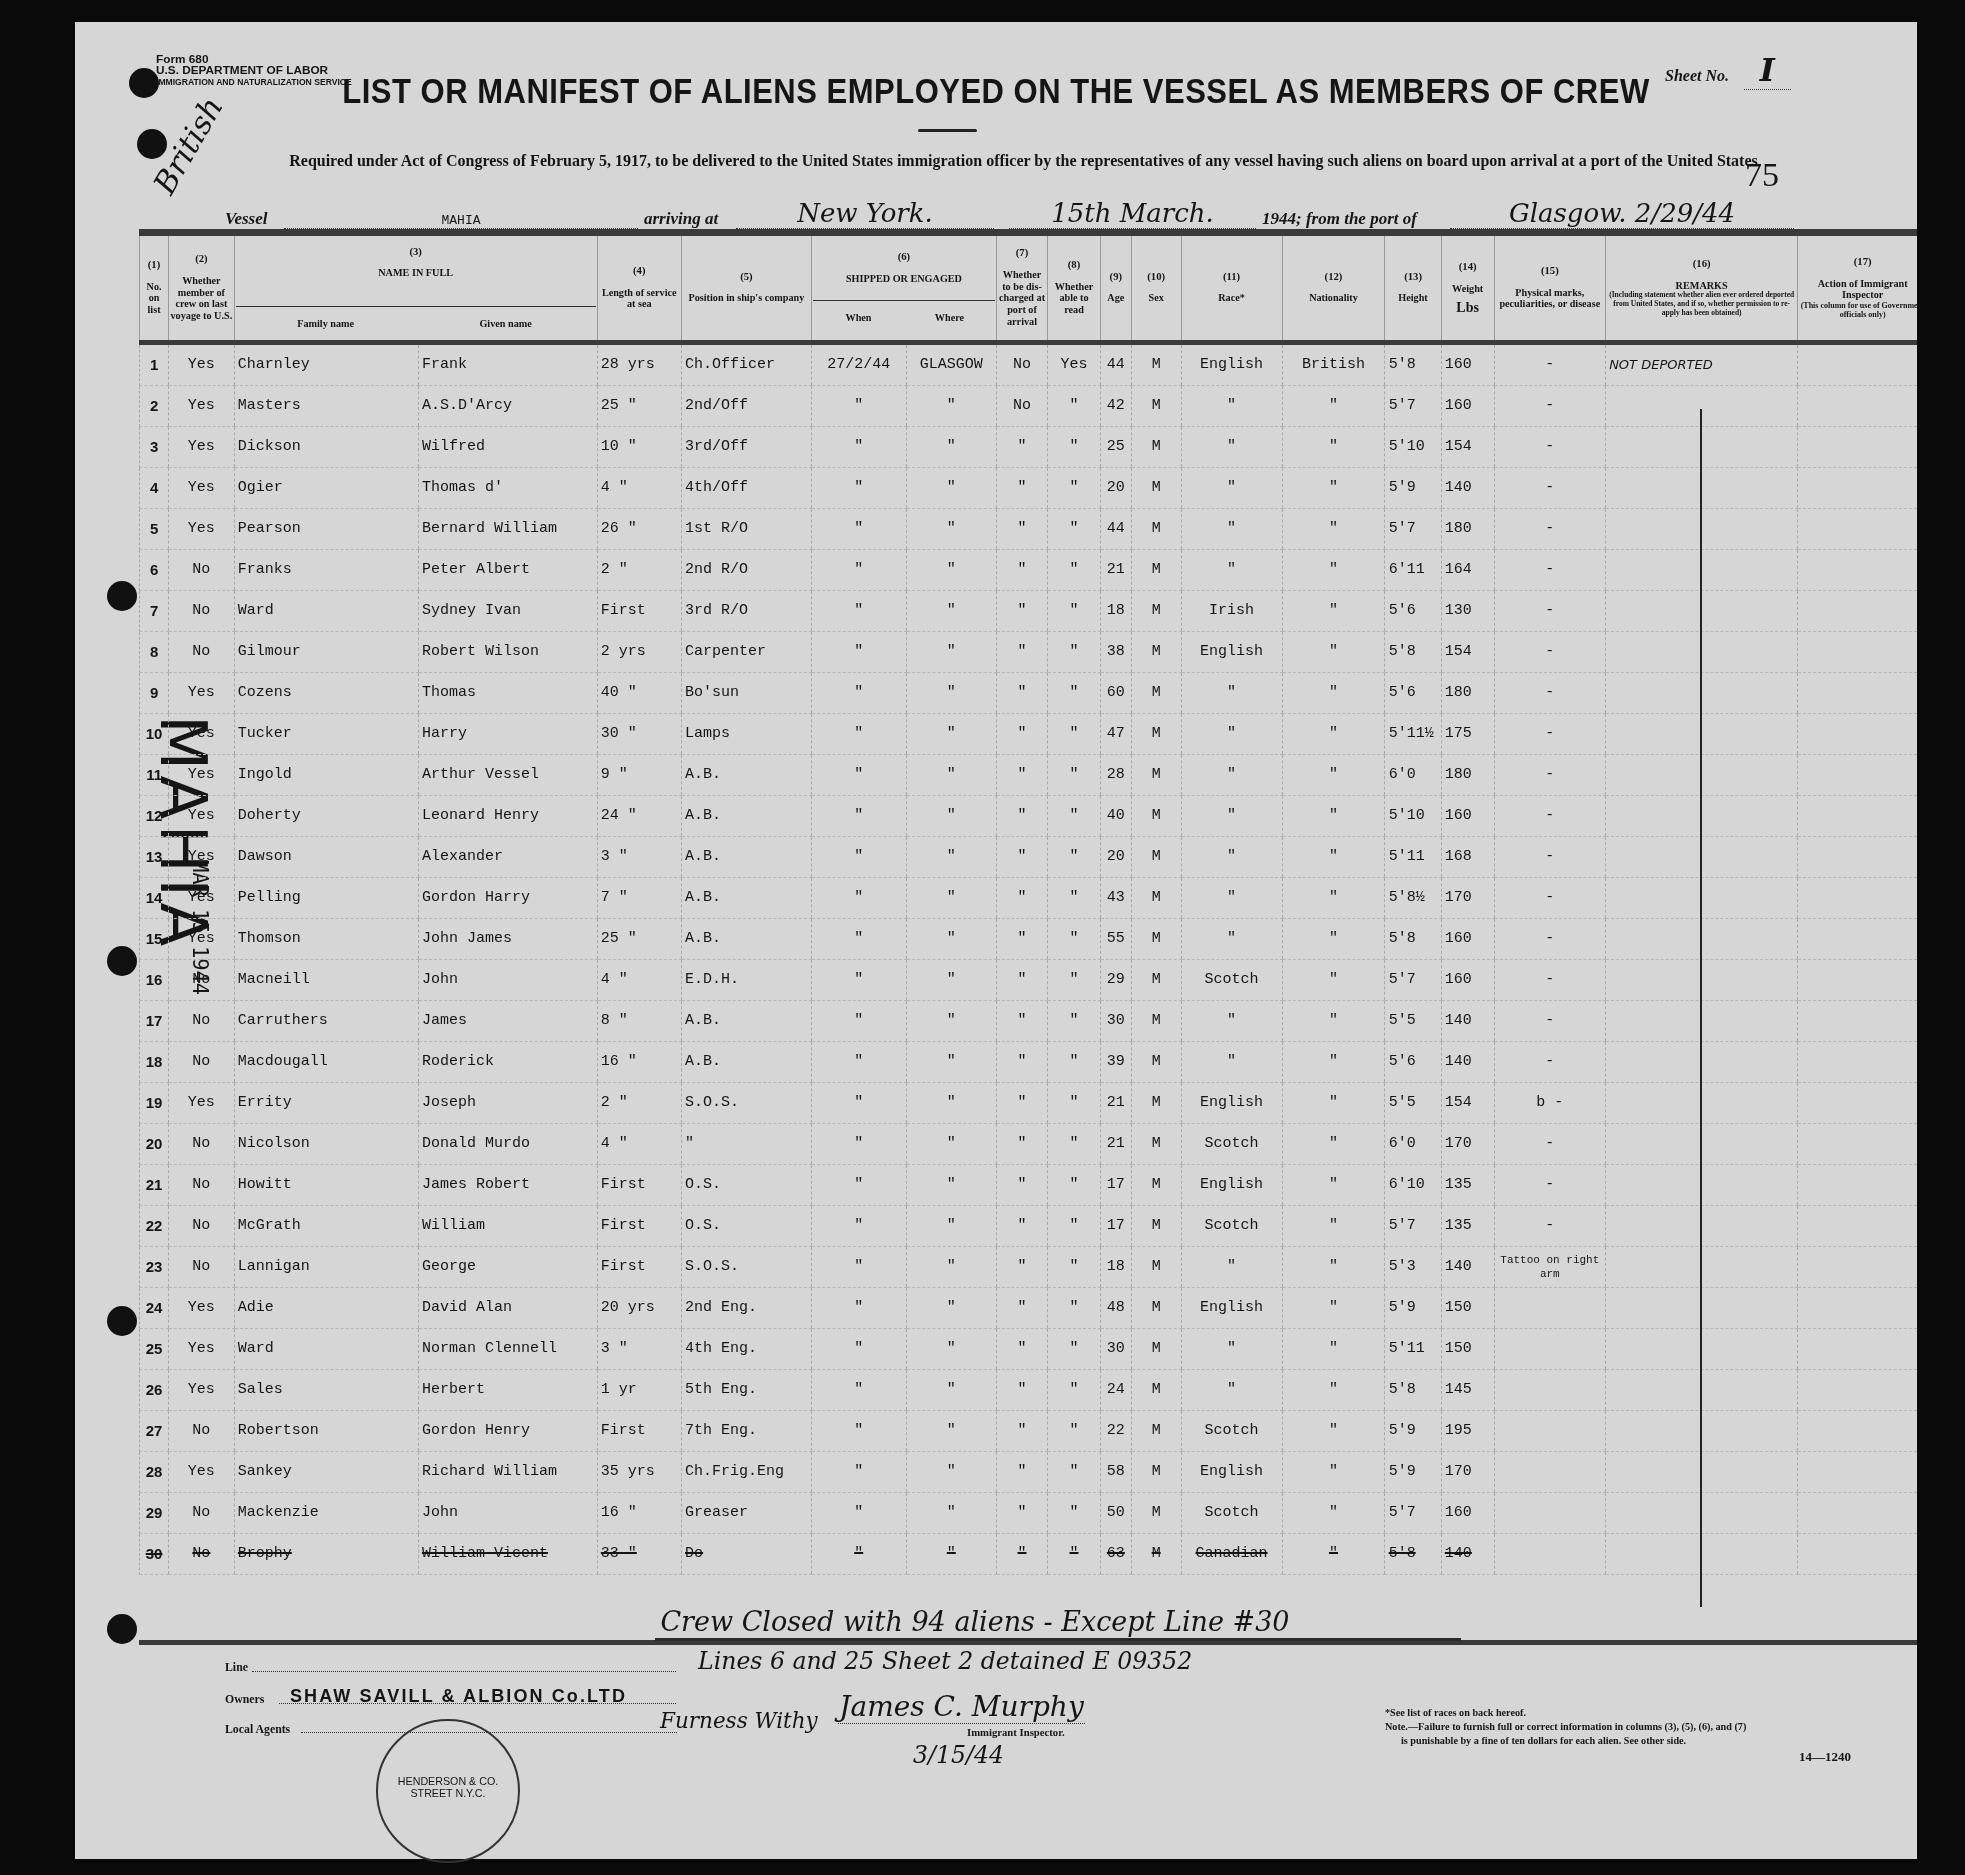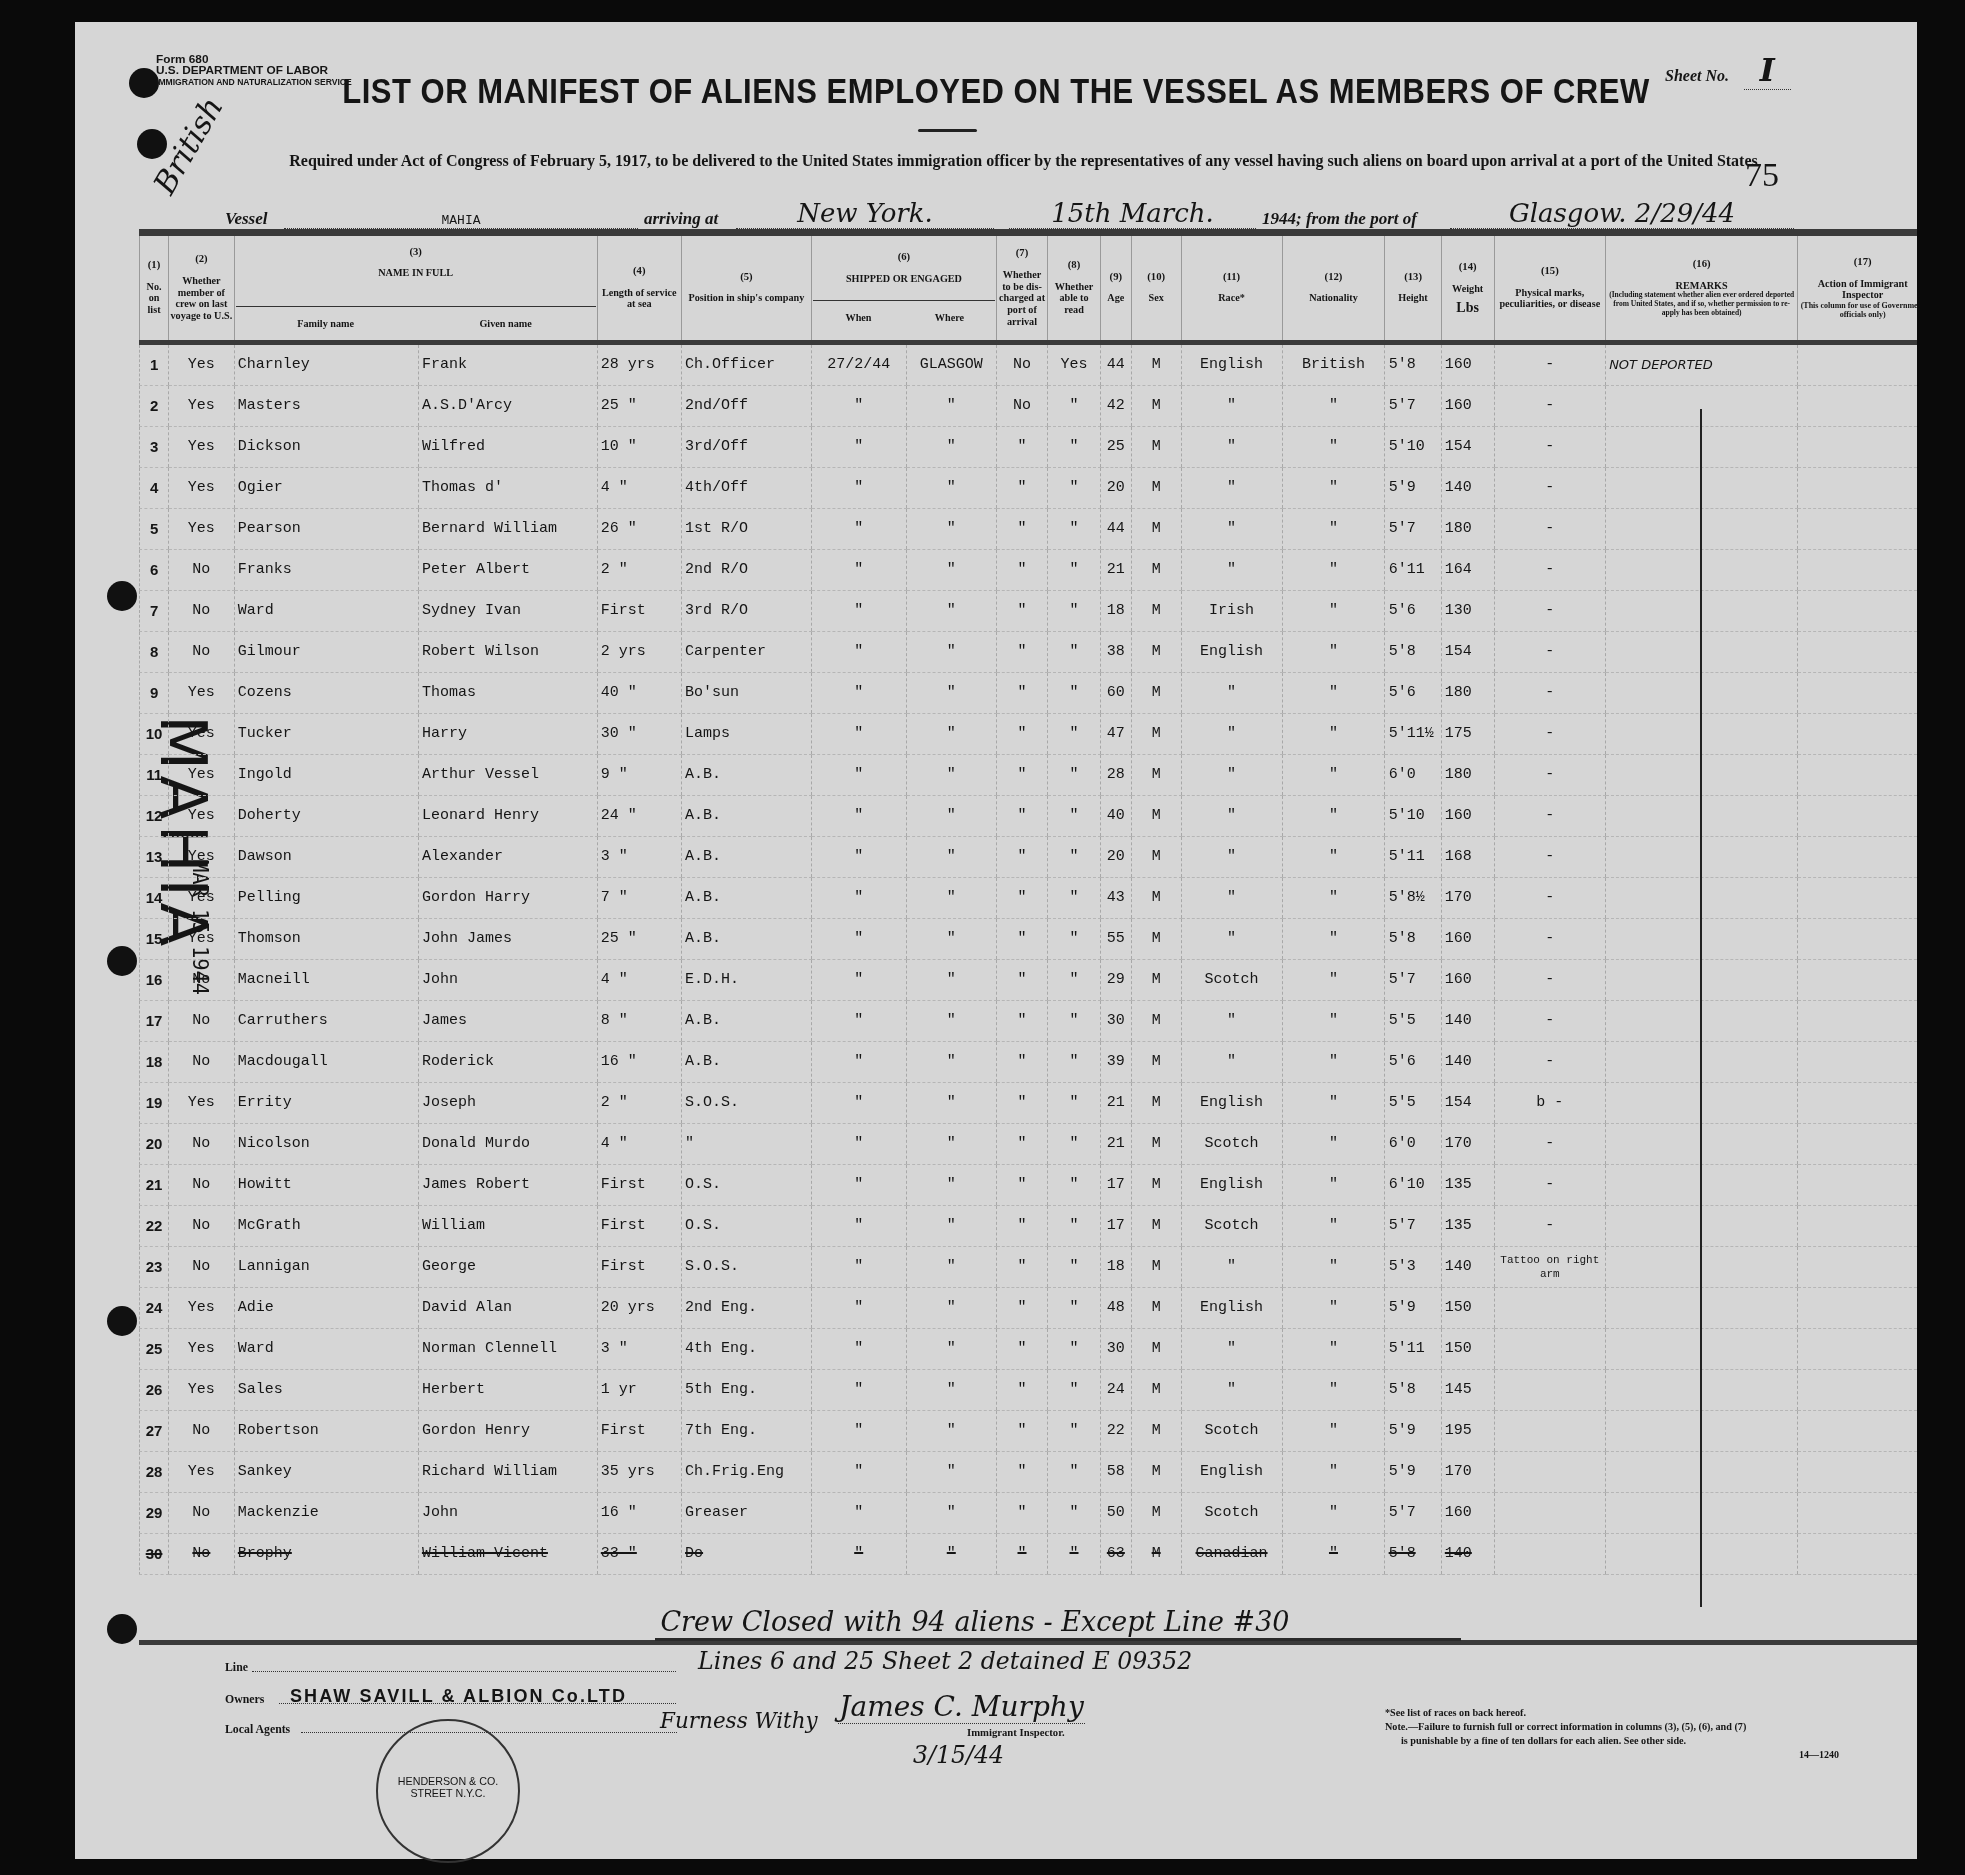--- a/index.html
+++ b/index.html
@@ -44,21 +44,21 @@
   .footer-label { position:absolute; font-weight:bold; font-size: 11.8px; font-family:"Liberation Serif", serif; }
   .footer-fill { position:absolute; border-bottom: 1.6px dotted #333; height: 16px; }
   .owners-val { position:absolute; left: 215px; top: 1664px; font-family:"Liberation Sans", sans-serif; font-weight:bold; font-size: 18px; letter-spacing: 2.1px; }
   .agents-val { position:absolute; left: 585px; top: 1686px; font-family:"DejaVu Serif", serif; font-style: italic; font-size: 21.5px; }
   .stamp { position:absolute; left: 301px; top: 1697px; width: 140px; height: 140px; border: 2.7px solid #333; border-radius: 50%; font-family:"Liberation Sans", sans-serif; font-size: 10.7px; text-align:center; }
   .sig { position:absolute; left: 763px; top: 1668px; font-family:"DejaVu Serif", serif; font-style: italic; font-size: 28px; border-bottom: 1.6px dotted #333; width: 247px; text-align:center; }
   .sig-label { position:absolute; left: 892px; top: 1704px; font-weight:bold; font-size: 10.7px; }
   .sig-date { position:absolute; left: 838px; top: 1719px; font-family:"DejaVu Serif", serif; font-style: italic; font-size: 23.6px; }
   .note { position:absolute; left: 1310px; top: 1684px; font-weight:bold; font-size: 10.2px; line-height: 14px; }
   .note .indent { padding-left: 16px; }
-  .formcode { position:absolute; left: 1724px; top: 1727px; font-size: 10px; font-weight:bold; }
+  .formcode { position:absolute; left: 1724px; top: 1727px; font-size: 13px; font-weight:bold; }
 </style>
 </head>
 <body>
 
 <div class="sheet">
 
   <div class="hole" style="left:54px; top:46px;"></div>
   <div class="hole" style="left:62px; top:107px;"></div>
   <div class="hole" style="left:32px; top:559px;"></div>
   <div class="hole" style="left:32px; top:924px;"></div>

